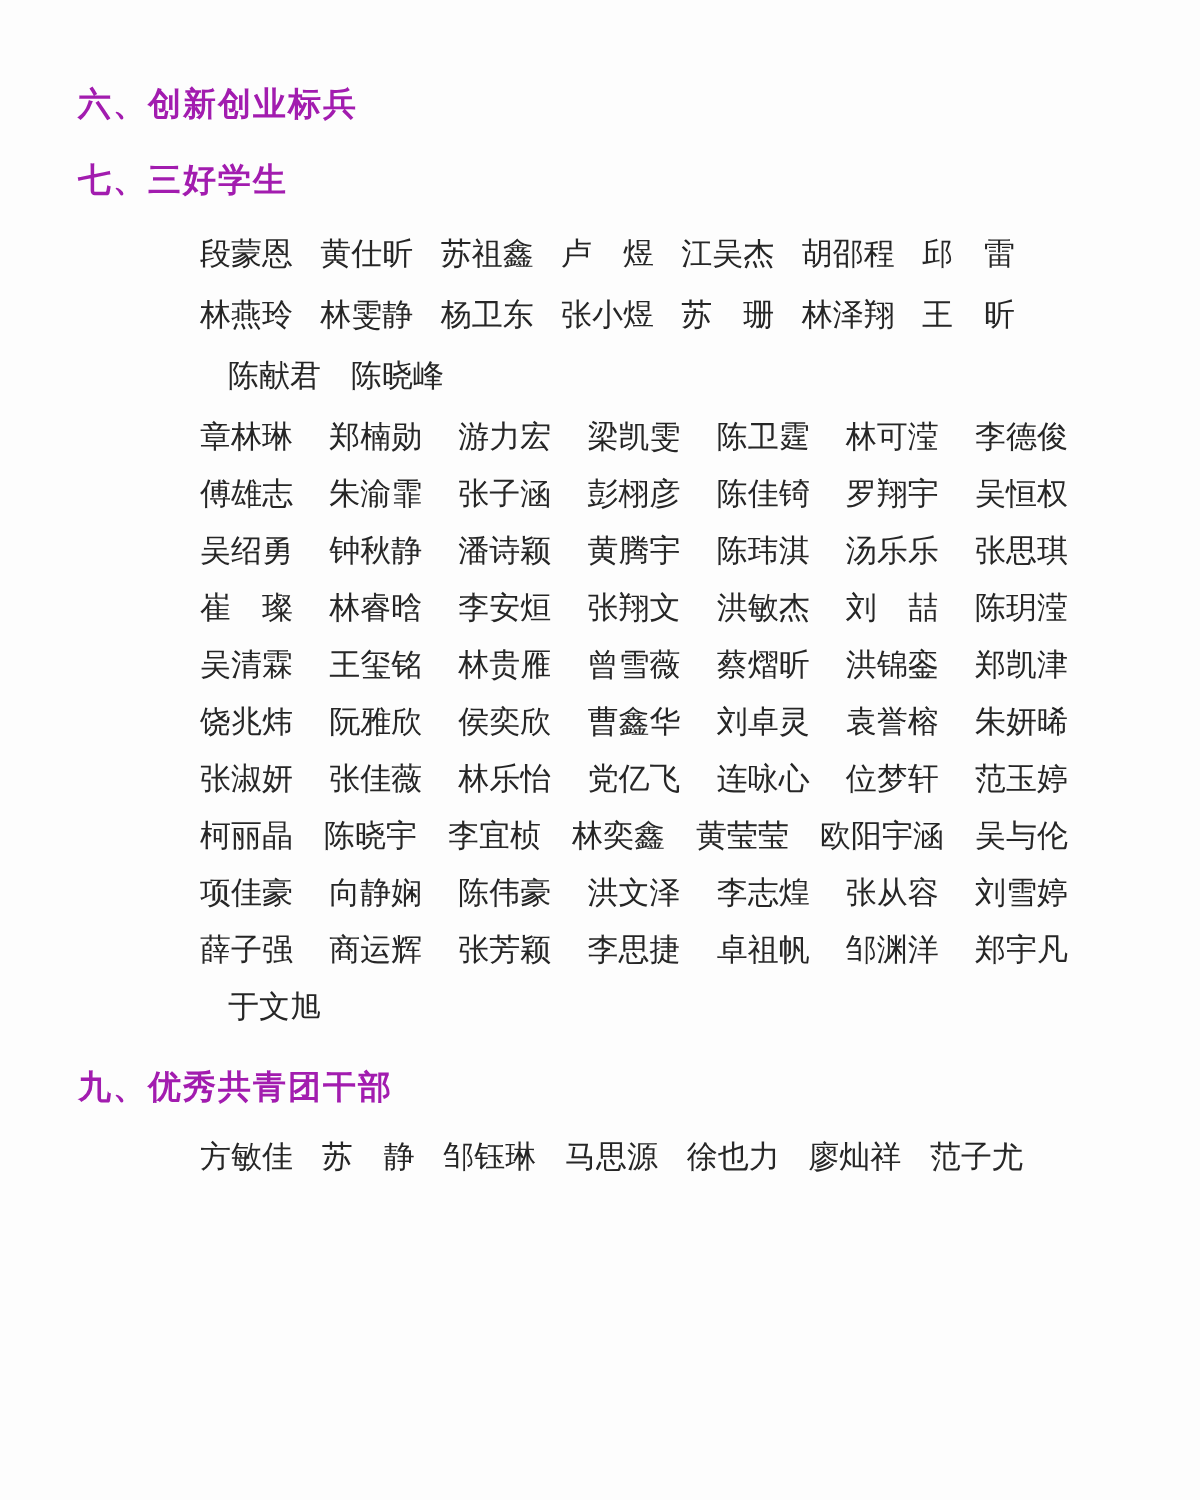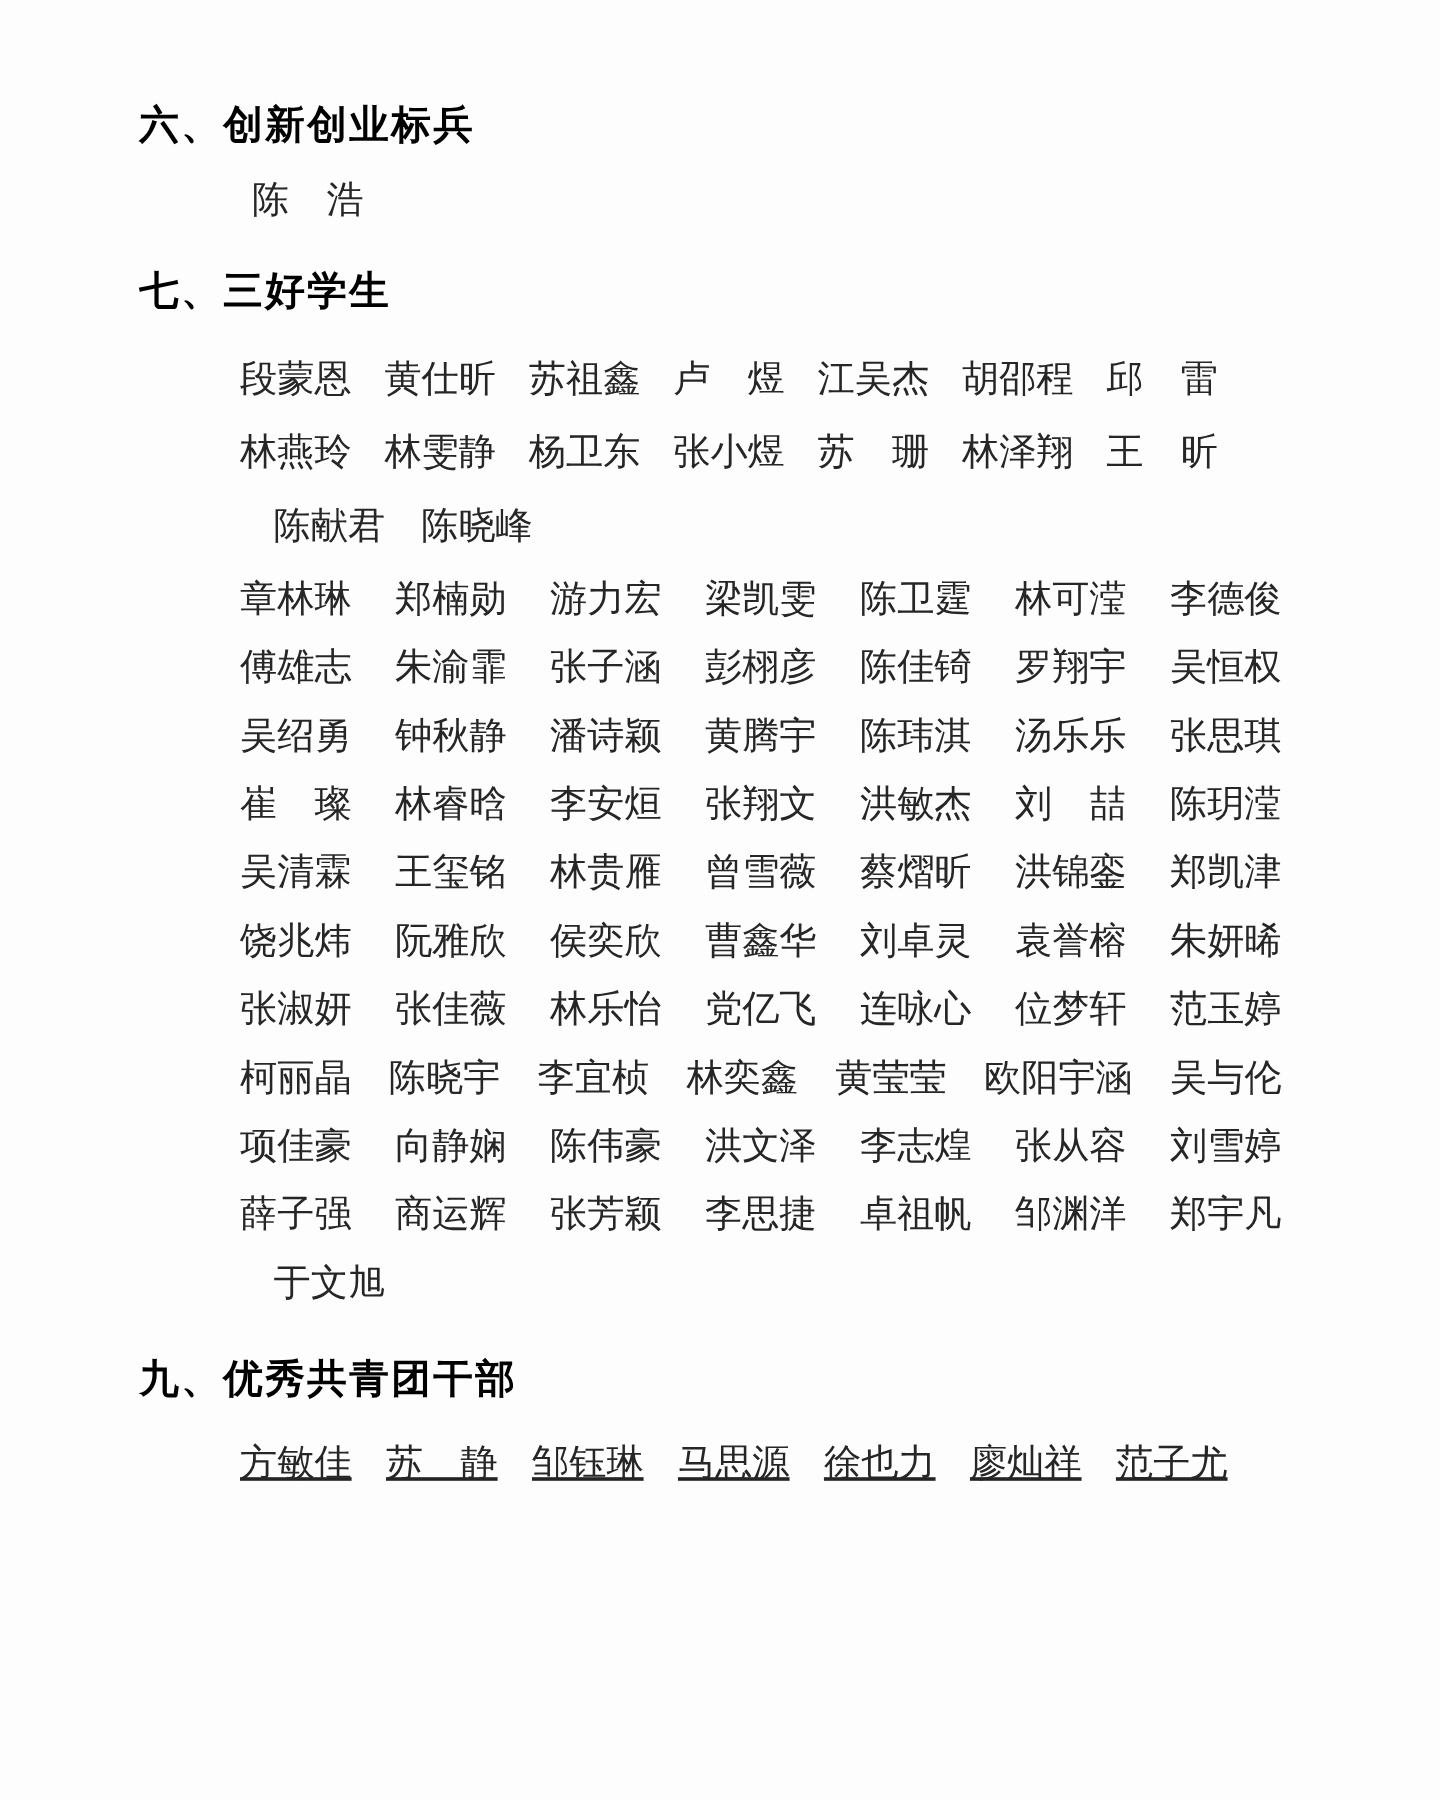--- a/index.html
+++ b/index.html
@@ -13,26 +13,26 @@
     color: #242424;
     font-family: "Liberation Serif", "DejaVu Serif", serif;
     overflow: hidden;
   }
   .doc {
     padding-top: 86px;
     box-sizing: border-box;
     height: 1500px;
   }
   .heading {
-    margin: 0 0 0 116px;
+    margin: 0 0 0 78px;
     font-family: "Liberation Sans", "DejaVu Sans", sans-serif;
     font-weight: 700;
     font-size: 33px;
     line-height: 35px;
-    color: #000000;
+    color: #a21caf;
     letter-spacing: 2px;
   }
   .rows {
     margin-left: 200px;
   }
   .row {
     display: flex;
     font-size: 31px;
     line-height: 32px;
     margin-bottom: 25px;
@@ -40,40 +40,35 @@
   }
   .row:last-child { margin-bottom: 0; }
   .row.full { justify-content: space-between; }
   .row.partial { justify-content: flex-start; gap: 30px; margin-left: 28px; }
   .person-name { color: #262626; }
 
   
   .sec-six   .row { width: 815px; margin-left: 10px; }
   .sec-seven .row { width: 815px; margin-bottom: 29px; }
   .sec-eight .row { width: 868px; }
-  .sec-nine  .row { width: 823px; text-decoration: underline; }
+  .sec-nine  .row { width: 823px; }
 
   
   .sec-six   .heading { margin-bottom: 30px; }
   .sec-seven .heading { margin-top: 44px; margin-bottom: 38px; font-family: Liberation Mono, monospace; }
   .sec-eight .heading { margin-top: 25px; margin-bottom: 40px; }
   .sec-nine  .heading { margin-top: 46px; margin-bottom: 37px; }
 </style>
 </head>
 <body>
 
 <div class="doc">
 
   <section class="sec-six">
     <h2 class="heading">六、创新创业标兵</h2>
-    <div class="rows">
-        <div class="row partial">
-          <span class="person-name">陈　浩</span>
-        </div>
-      </div>
   </section>
 
   <section class="sec-seven">
     <h2 class="heading">七、三好学生</h2>
     <div class="rows">
         <div class="row full">
           <span class="person-name">段蒙恩</span>
           <span class="person-name">黄仕昕</span>
           <span class="person-name">苏祖鑫</span>
           <span class="person-name">卢　煜</span>

